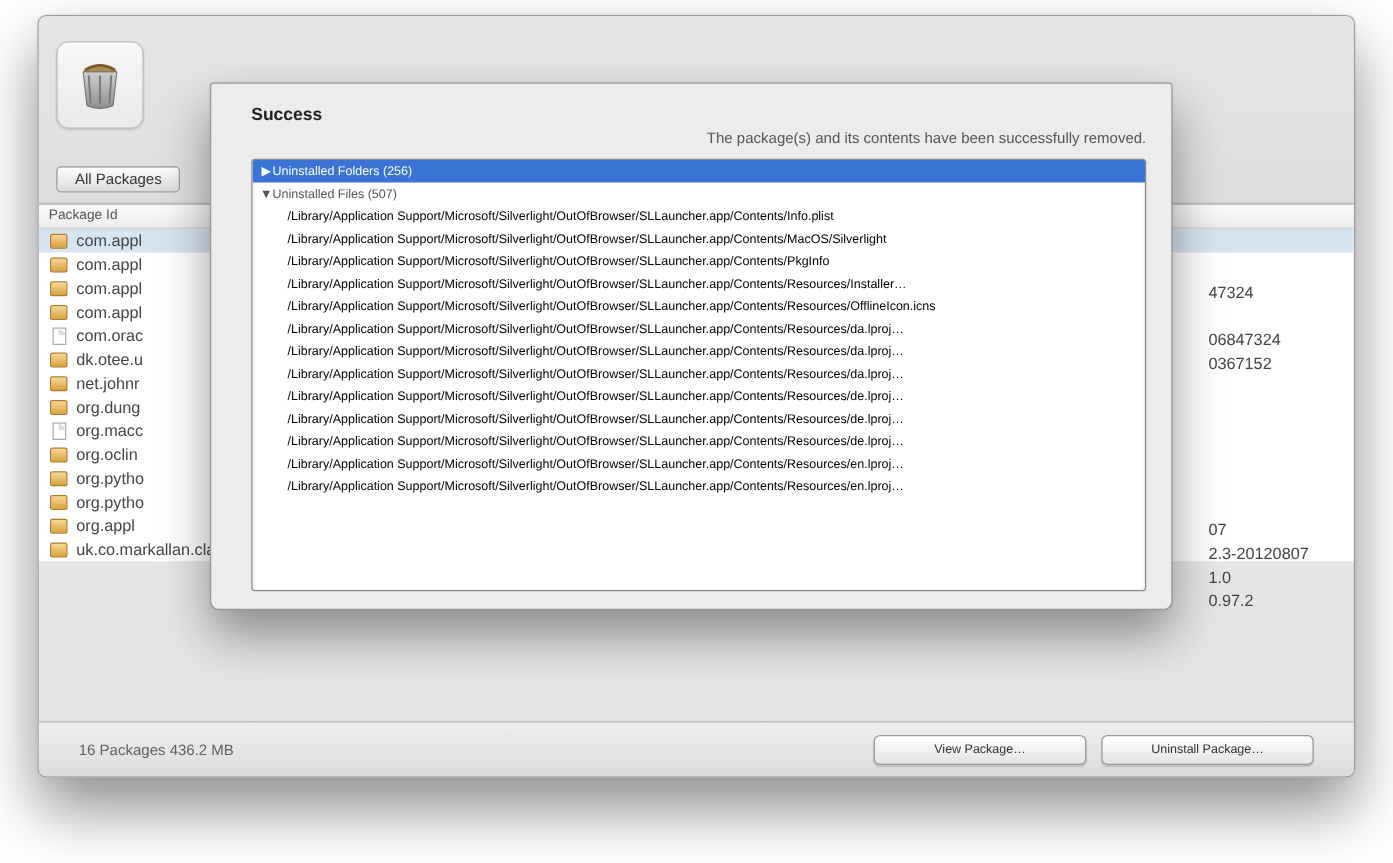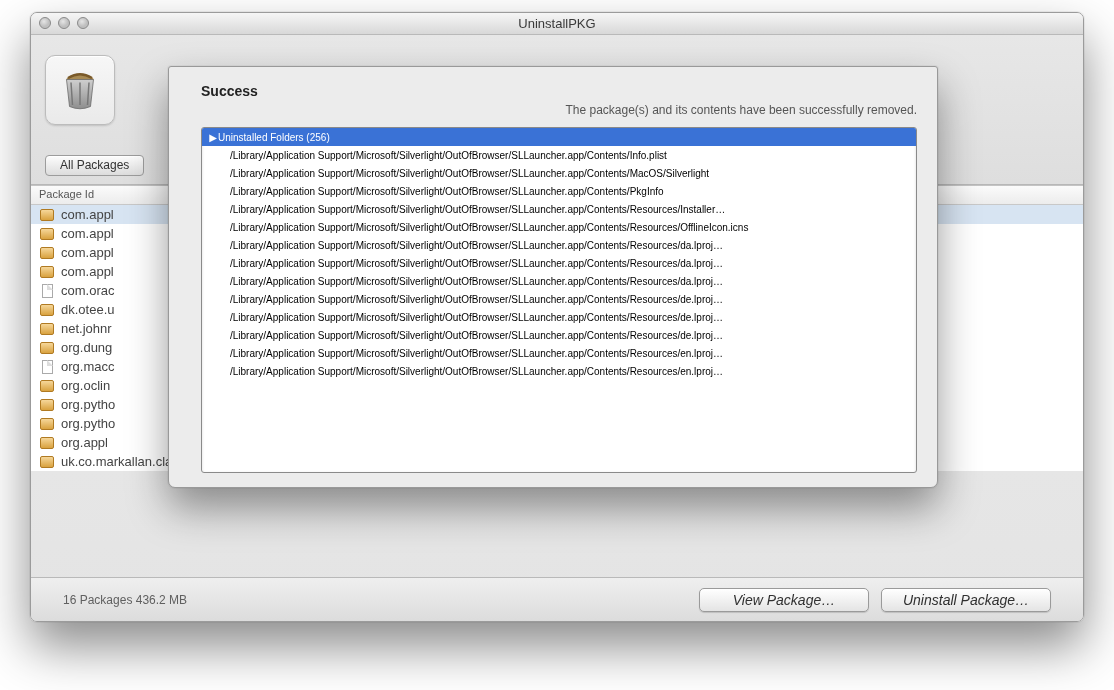--- a/index.html
+++ b/index.html
@@ -118,27 +118,26 @@
     padding: 0 32px;
     gap:12px;
   }
   .footer-text { color:#606060; font-size:12px; }
   .footer .spacer { flex:1; }
   .aqua-btn {
     background: linear-gradient(#ffffff,#e4e4e4);
     border:1px solid #9a9a9a;
     border-radius: 5px;
     height:24px;
-    font-size:14px;
+    font-size:10px;
     color:#303030;
     padding: 0 20px;
     min-width: 170px;
     box-shadow: inset 0 1px 0 #fff, 0 1px 1px rgba(0,0,0,0.15);
     cursor: default;
-    font-style: italic;
   }
 
   
   .sheet {
     position:absolute;
     left: 168px; top: 66px;
     width: 770px; height: 422px;
     background: #ececec;
     border:1px solid #999;
     border-radius: 3px 3px 7px 7px;
@@ -199,28 +198,20 @@
   .file-icon { width:11px; height:14px;
     background:#fff; border:1px solid #aaa; position:relative;
   }
   .file-icon::after{ content:""; position:absolute; right:-1px; top:-1px;
     border:3px solid transparent; border-left-color:#ddd; border-bottom-color:#ddd;}
 </style>
 </head>
 <body>
 
 <div class="window">
-  <div class="titlebar">
-    <div class="traffic">
-      <span></span>
-      <span></span>
-      <span></span>
-    </div>
-    <span>UninstallPKG</span>
-  </div>
 
   <div class="toolbar-area">
     <div class="trash-well">
       <svg viewBox="0 0 64 64">
         <defs>
           <linearGradient id="g1" x1="0" y1="0" x2="0" y2="1">
             <stop offset="0" stop-color="#cfcfcf"></stop>
               <stop offset="1" stop-color="#8e8e8e"></stop>
           </linearGradient>
         </defs>
@@ -326,35 +317,54 @@
           <span class="pkg-icon">
             <span class="box-icon"></span>
           </span>
           <span>uk.co.markallan.clamxav.engineinstalleruniversal</span>
           <span class="mid">clamavEngineInstaller104.pkg</span>
           <span class="date">13.11.12 16:54   0.0 MB</span>
         </div>
       </div>
   </div>
 
+  <div class="right-col" id="right-col">
+      <div>47324</div>
+      <div></div>
+      <div>06847324</div>
+      <div>0367152</div>
+      <div></div>
+      <div></div>
+      <div></div>
+      <div></div>
+      <div></div>
+      <div></div>
+      <div>07</div>
+      <div>2.3-20120807</div>
+      <div>1.0</div>
+      <div>0.97.2</div>
+    </div>
 
   <div class="footer">
     <span class="footer-text">16 Packages   436.2 MB</span>
     <span class="spacer"></span>
     <button class="aqua-btn">View Package…</button>
     <button class="aqua-btn">Uninstall Package…</button>
   </div>
 </div>
 
 <div class="sheet">
   <h2>Success</h2>
   <div class="sub">The package(s) and its contents have been successfully removed.</div>
   <div class="filebox">
     <div class="fb-row h1">
       <span class="tri">▶</span><span>Uninstalled Folders (256)</span>
+    </div>
+    <div class="fb-row h2">
+      <span class="tri">▼</span><span>Uninstalled Files (507)</span>
     </div>
     <div id="file-rows">
         <div class="fb-row"><span class="ind"></span>/Library/Application Support/Microsoft/Silverlight/OutOfBrowser/SLLauncher.app/Contents/Info.plist</div>
         <div class="fb-row"><span class="ind"></span>/Library/Application Support/Microsoft/Silverlight/OutOfBrowser/SLLauncher.app/Contents/MacOS/Silverlight</div>
         <div class="fb-row"><span class="ind"></span>/Library/Application Support/Microsoft/Silverlight/OutOfBrowser/SLLauncher.app/Contents/PkgInfo</div>
         <div class="fb-row"><span class="ind"></span>/Library/Application Support/Microsoft/Silverlight/OutOfBrowser/SLLauncher.app/Contents/Resources/Installer…</div>
         <div class="fb-row"><span class="ind"></span>/Library/Application Support/Microsoft/Silverlight/OutOfBrowser/SLLauncher.app/Contents/Resources/OfflineIcon.icns</div>
         <div class="fb-row"><span class="ind"></span>/Library/Application Support/Microsoft/Silverlight/OutOfBrowser/SLLauncher.app/Contents/Resources/da.lproj…</div>
         <div class="fb-row"><span class="ind"></span>/Library/Application Support/Microsoft/Silverlight/OutOfBrowser/SLLauncher.app/Contents/Resources/da.lproj…</div>
         <div class="fb-row"><span class="ind"></span>/Library/Application Support/Microsoft/Silverlight/OutOfBrowser/SLLauncher.app/Contents/Resources/da.lproj…</div>

